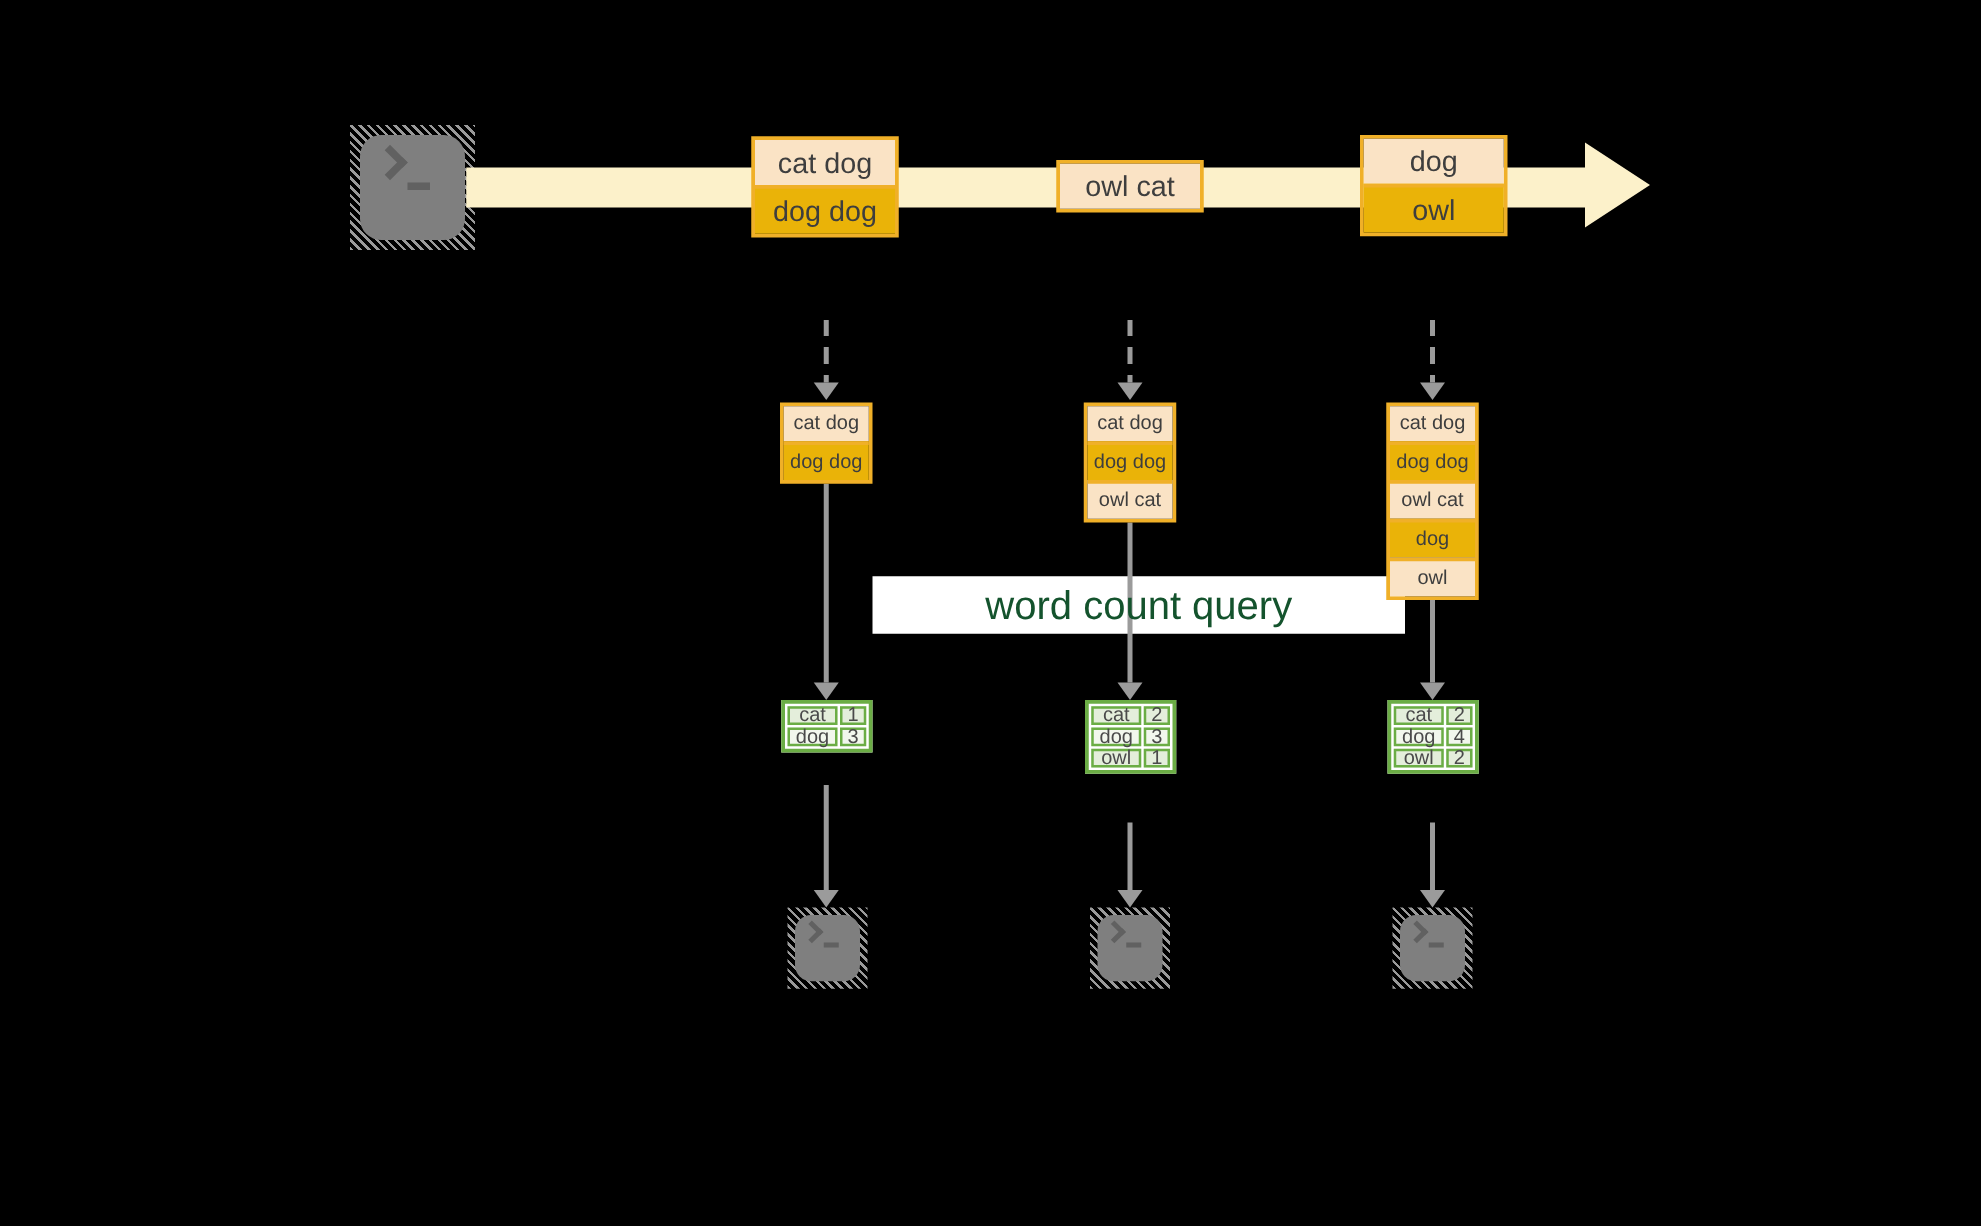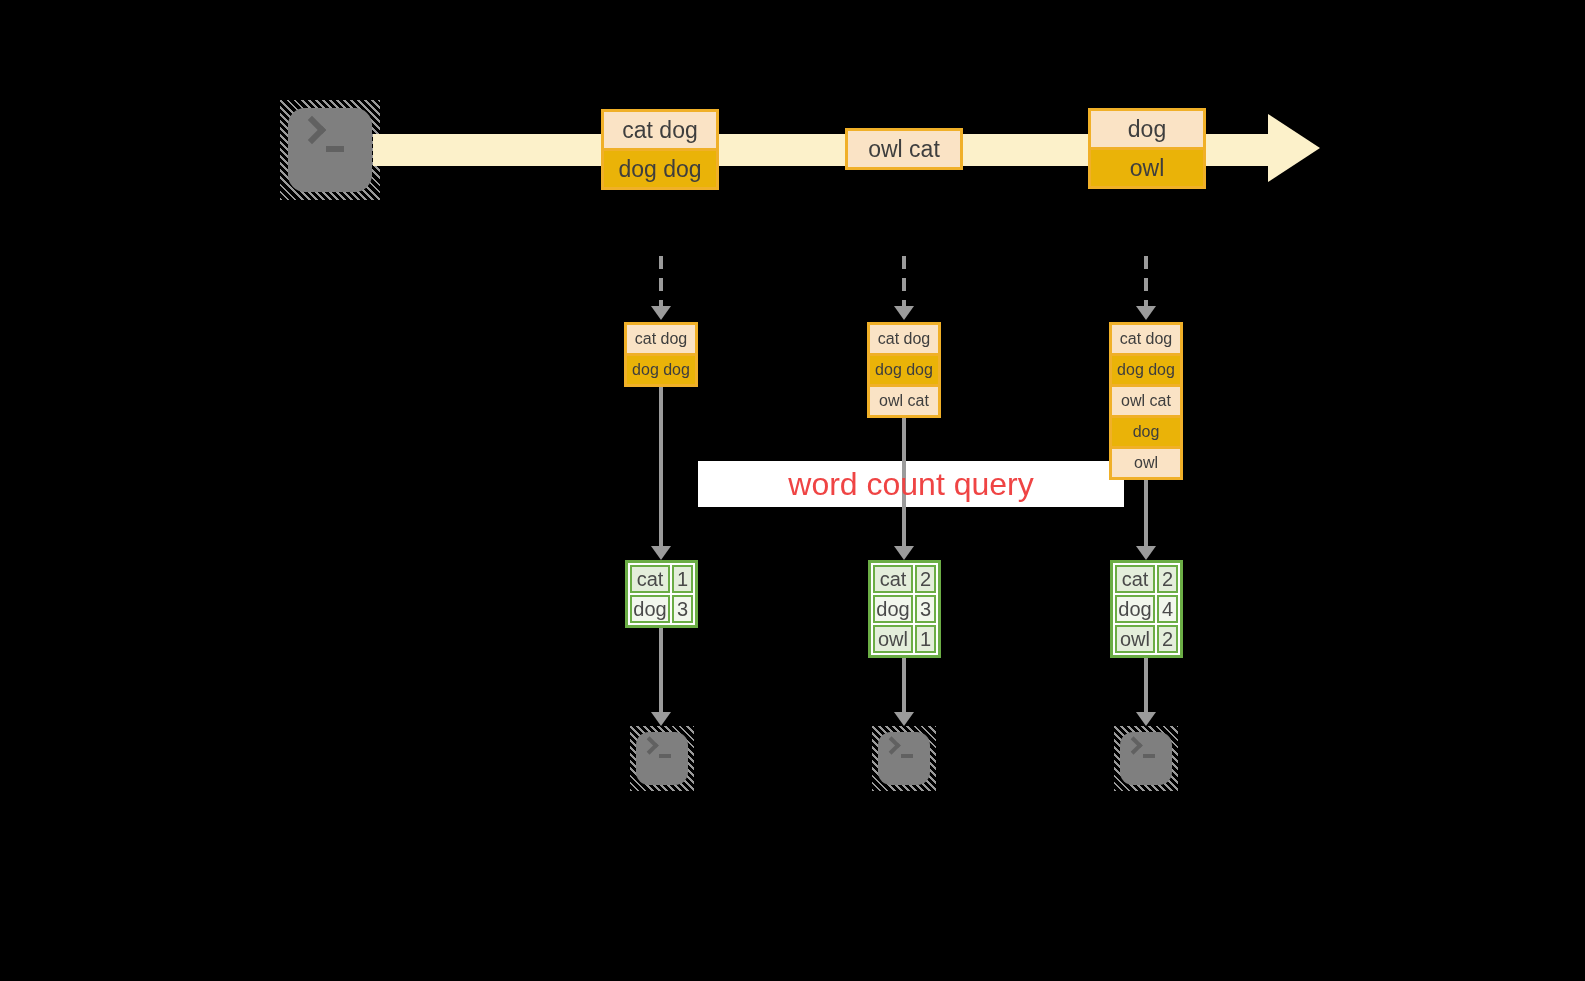--- a/index.html
+++ b/index.html
@@ -34,26 +34,26 @@
   .ostack .cell{height:28px;line-height:28px;text-align:center;font-size:16px;}
   .ostack .cell + .cell{border-top:3px solid #f0b028;}
   .fillA{background:#fae3c5;}
   .fillB{background:#eab308;}
   
   .vline{position:absolute;width:4px;background:#9b9b9b;}
   .vdash{position:absolute;width:4px;background:repeating-linear-gradient(to bottom,#9b9b9b 0 13px,transparent 13px 22px);}
   .ahead{position:absolute;width:0;height:0;border-left:10px solid transparent;border-right:10px solid transparent;border-top:14px solid #9b9b9b;}
   
   .querybox{position:absolute;left:698px;top:461px;width:426px;height:46px;background:#ffffff;text-align:center;}
-  .querybox span{position:relative;z-index:2;font-size:32px;line-height:46px;color:#ef4444;}
+  .querybox span{position:relative;z-index:2;font-size:32px;line-height:46px;color:#14532d;}
   
   .gtable{position:absolute;top:560px;background:#ffffff;border:3px solid #6bad45;padding:2px;
     display:grid;grid-template-columns:40px 21px;gap:2px;}
-  .gtable .gcell{box-sizing:border-box;border:2px solid #6bad45;height:28px;display:flex;
-    align-items:center;justify-content:center;font-size:20px;color:#4a4a4a;}
+  .gtable .gcell{box-sizing:border-box;border:2px solid #6bad45;height:15px;display:flex;
+    align-items:center;justify-content:center;font-size:16px;color:#4a4a4a;}
   .rowA{background:#e4eedb;}
   .rowB{background:#f2f7ed;}
 </style>
 </head>
 <body>
 
 <div class="canvas">
 
   <div class="hicon big">
     <div class="solid"></div>

